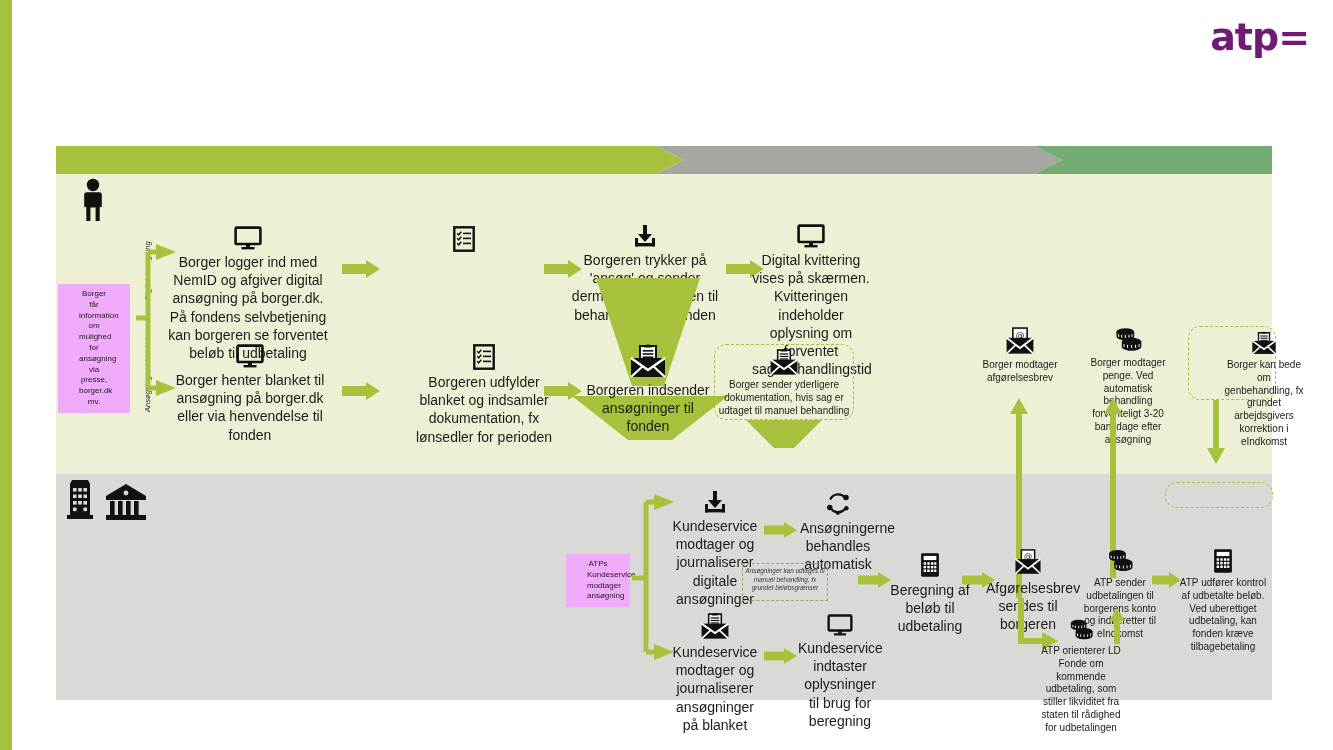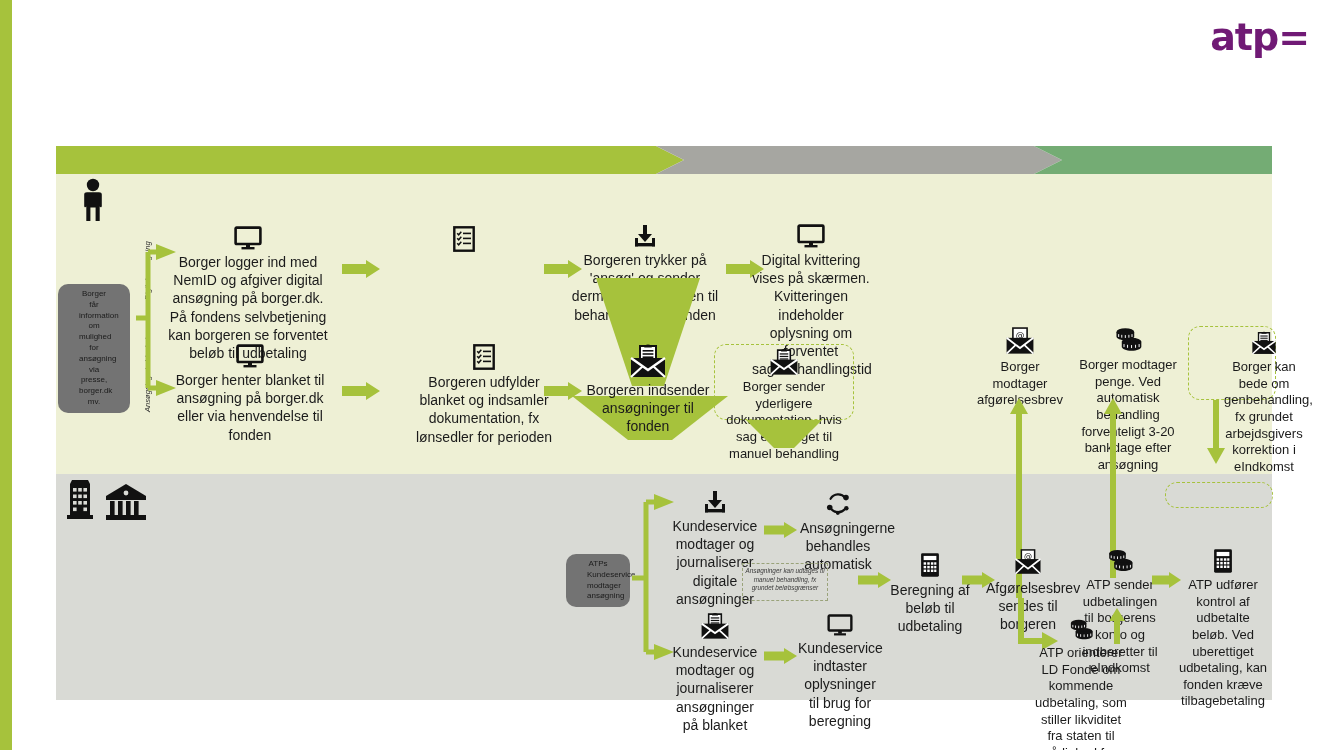--- a/index.html
+++ b/index.html
@@ -38,32 +38,31 @@
     position: absolute; left: 56px; top: 474px; width: 1216px; height: 226px;
     background: #d9dad5;
   }
 
   
   .node { position: absolute; }
 
   .icon { display:block; margin: 0 auto 3px auto; }
 
   .cap {
-    font-size: 13px; line-height: 1.28; color: #1b1b1b; text-align: center;
+    font-size: 10px; line-height: 1.28; color: #1b1b1b; text-align: center;
     font-family: "Liberation Sans", sans-serif;
   }
   .cap.big { font-size: 14px; line-height: 1.3; }
 
   
   .greenbox {
-    background: #737373; color: #1b1b1b;
+    background: #f0abfc; color: #1b1b1b;
     font-size: 8px; line-height: 1.35; text-align: center;
     padding: 5px 21px;
     font-family: "Liberation Sans", sans-serif;
-    border-radius: 10px;
   }
 
   
   .dashed {
     border: 1.4px dashed #a6c23c;
     border-radius: 12px;
     background: transparent;
   }
   .dashed-sq {
     border: 1.1px dashed #9aa37a;

